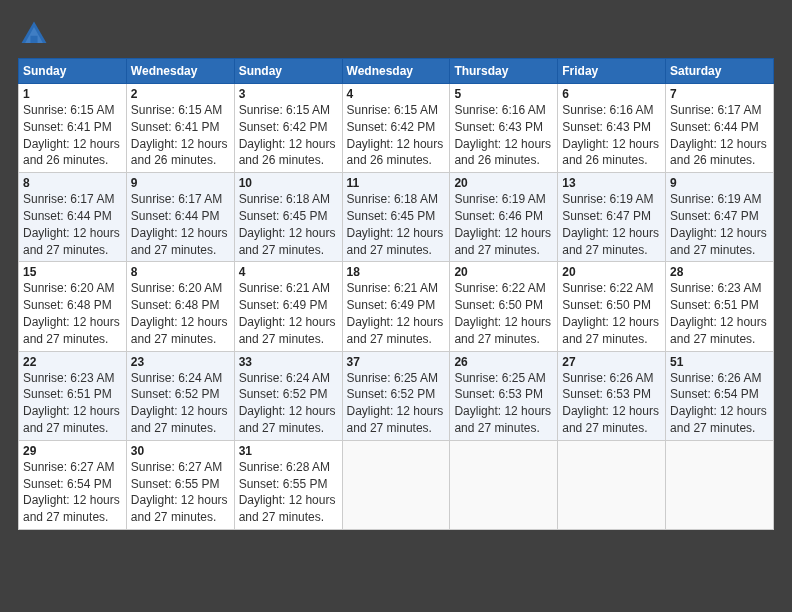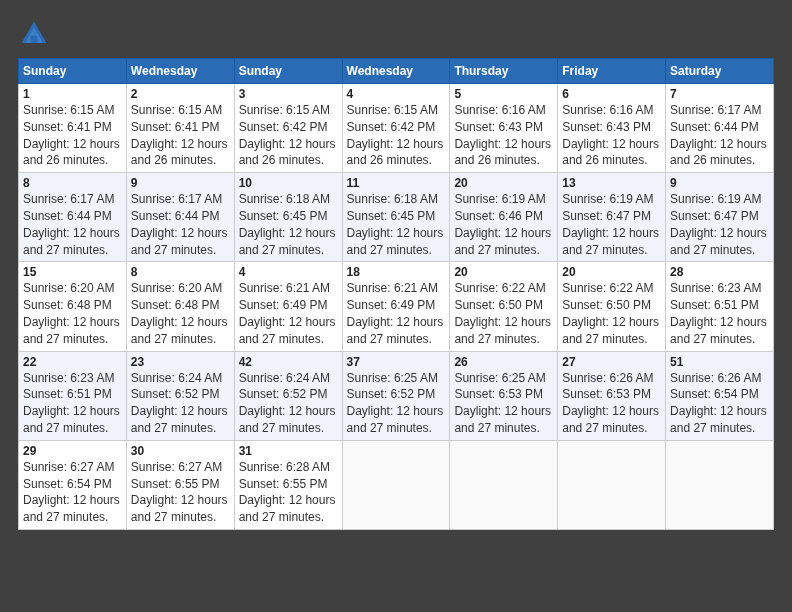--- a/index.html
+++ b/index.html
@@ -233,21 +233,21 @@
         <tr>
           <td>
         <span class="day-num">22</span>
         <span class="day-info">Sunrise: 6:23 AM<br>Sunset: 6:51 PM<br>Daylight: 12 hours and 27 minutes.</span>
       </td>
           <td>
         <span class="day-num">23</span>
         <span class="day-info">Sunrise: 6:24 AM<br>Sunset: 6:52 PM<br>Daylight: 12 hours and 27 minutes.</span>
       </td>
           <td>
-        <span class="day-num">42</span>
+        <span class="day-num">33</span>
         <span class="day-info">Sunrise: 6:24 AM<br>Sunset: 6:52 PM<br>Daylight: 12 hours and 27 minutes.</span>
       </td>
           <td>
         <span class="day-num">37</span>
         <span class="day-info">Sunrise: 6:25 AM<br>Sunset: 6:52 PM<br>Daylight: 12 hours and 27 minutes.</span>
       </td>
           <td>
         <span class="day-num">26</span>
         <span class="day-info">Sunrise: 6:25 AM<br>Sunset: 6:53 PM<br>Daylight: 12 hours and 27 minutes.</span>
       </td>

